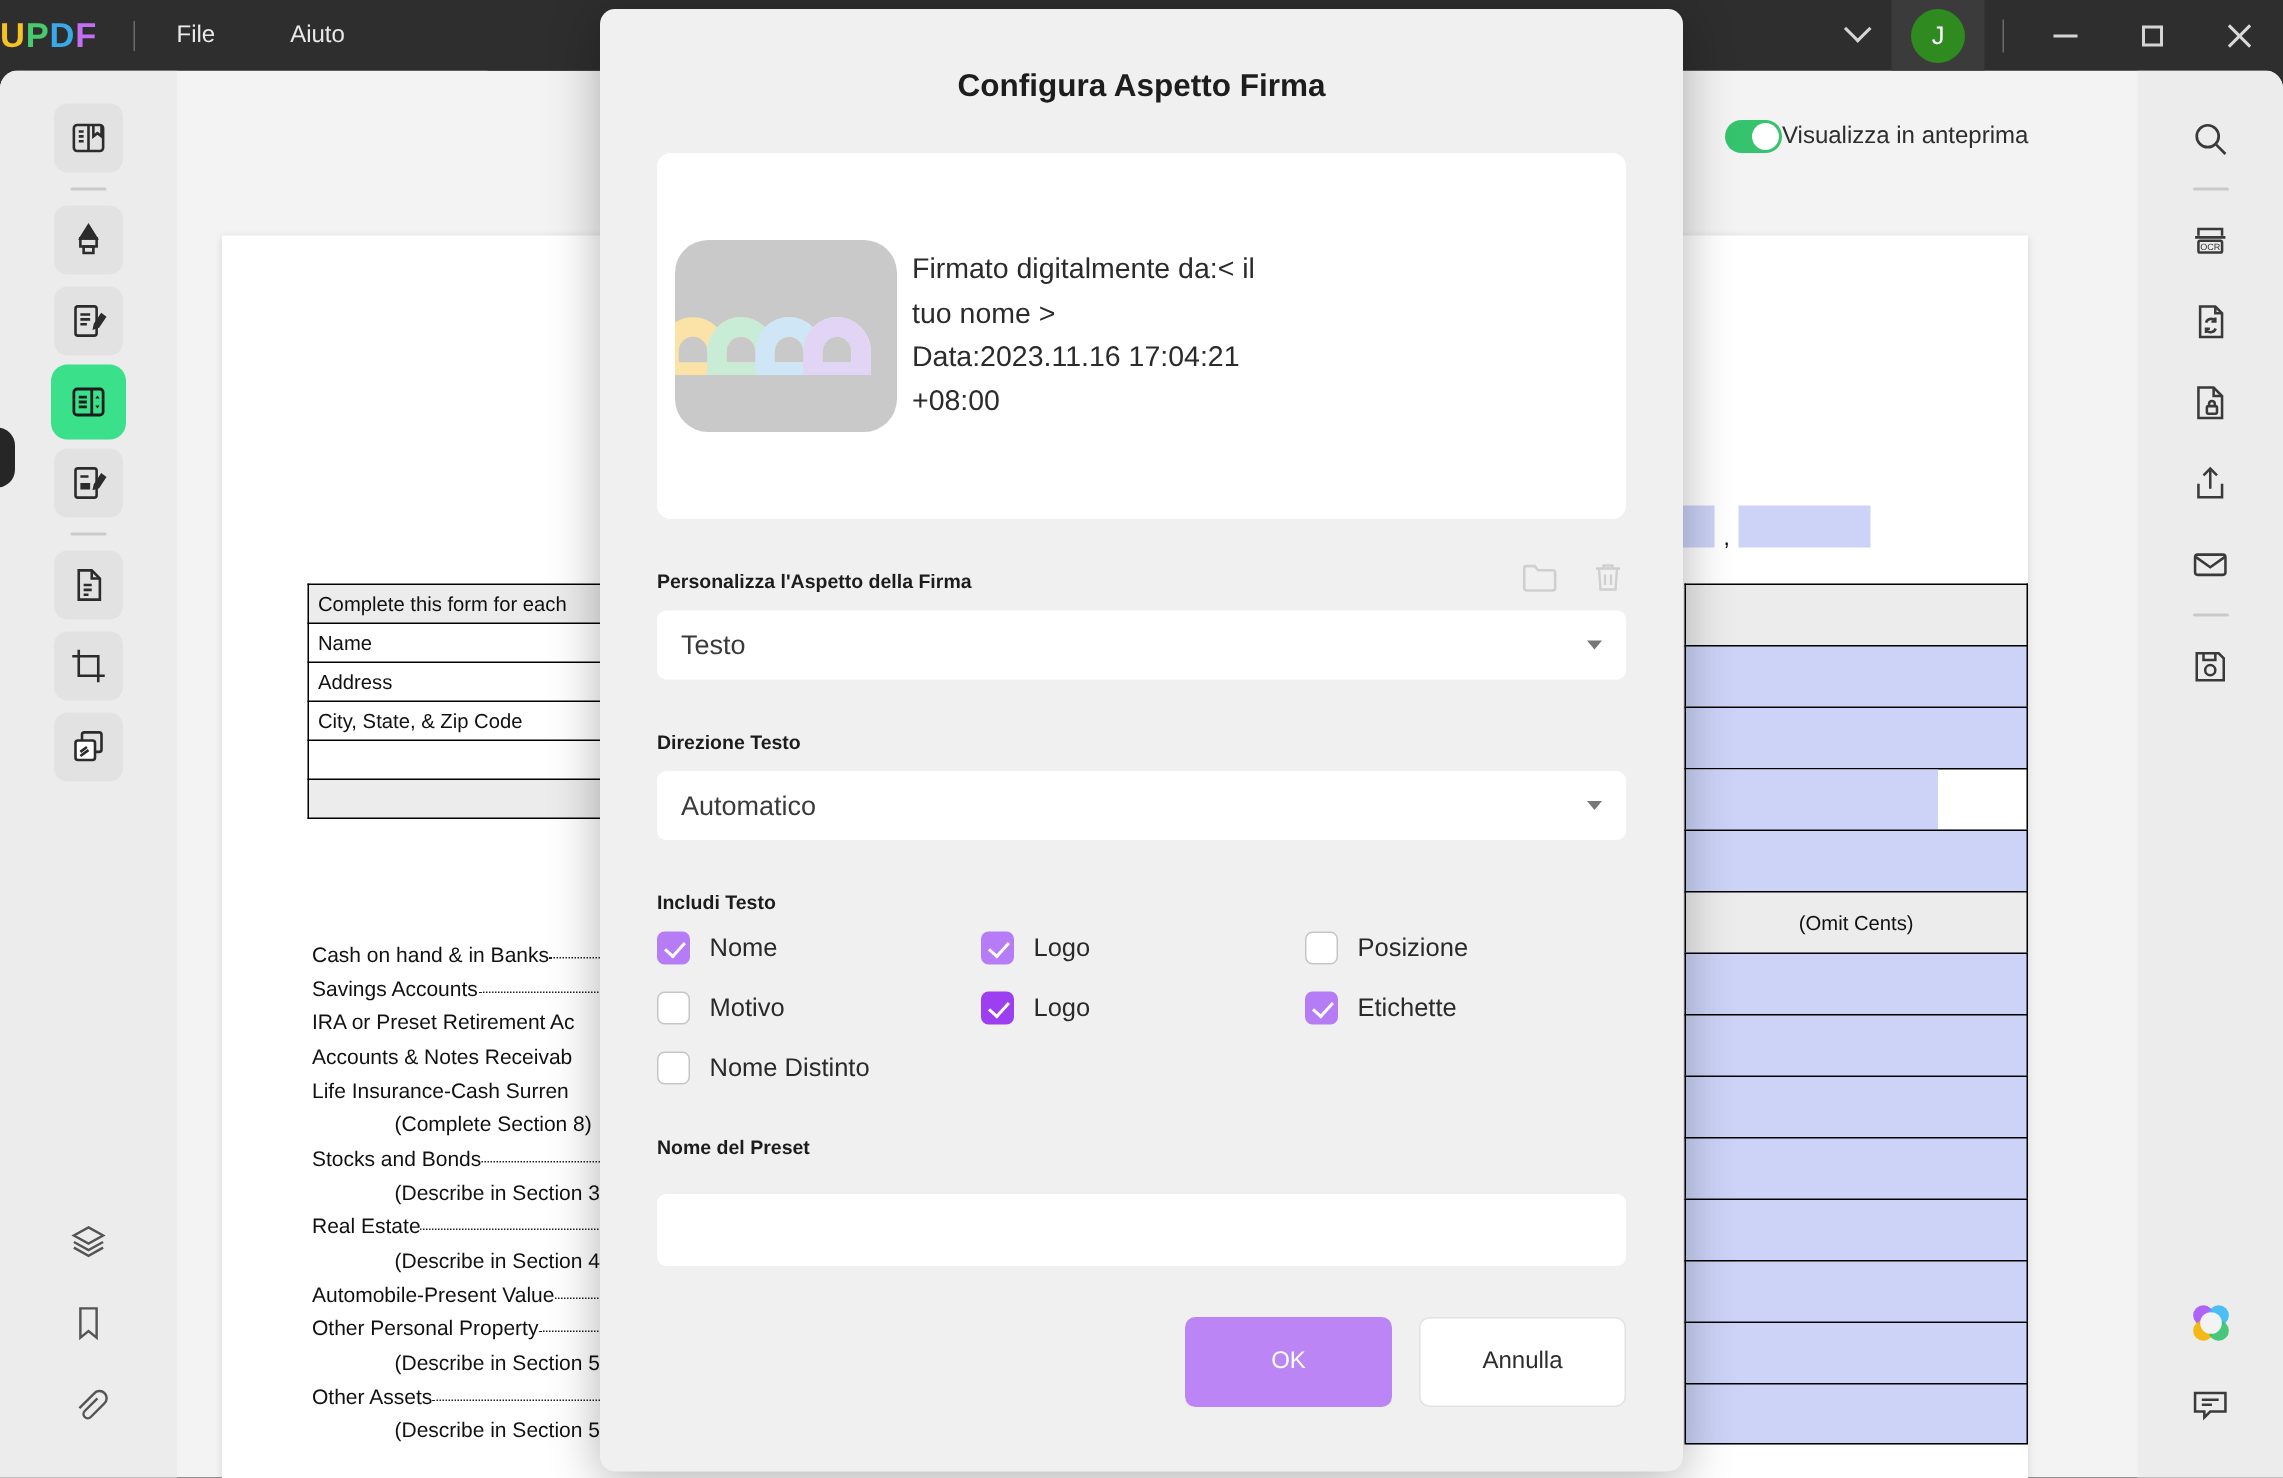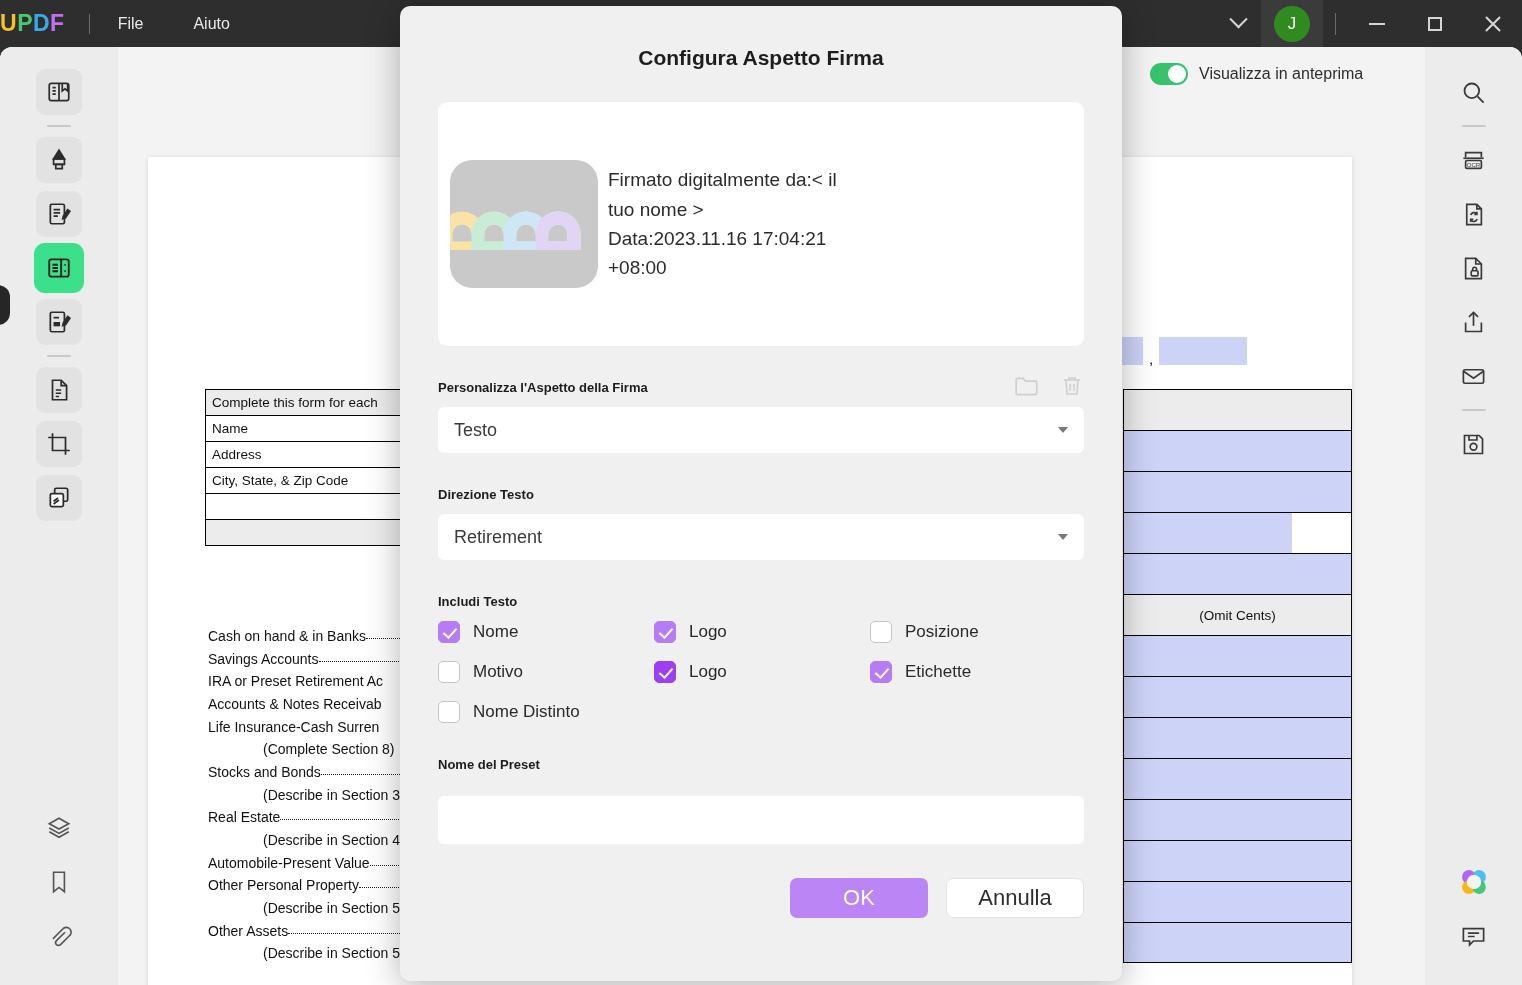--- a/index.html
+++ b/index.html
@@ -64,21 +64,21 @@
   .rail-ico.active { background:#3ae08a; box-shadow:0 0 0 2px #3ae08a; }
   .rail-div { width:24px; height:2px; background:#c9c9c9; margin:10px auto; border-radius:1px; }
   #railhandle { position:absolute; left:-6px; top:238px; width:16px; height:40px; background:#262626;
                 border-radius:0 12px 12px 0; }
 
   
   #rightrail { position:absolute; right:0; top:0; width:97px; height:938px; background:#ececec; border-radius:0 12px 0 0; }
   #rightrail .rail-ico { background:transparent; }
 
   
-  #prevbar { position:absolute; top:16px; left:1150px; display:flex; align-items:center; gap:11px; }
+  #prevbar { position:absolute; top:33px; left:1150px; display:flex; align-items:center; }
   #toggle { width:38px; height:22px; border-radius:11px; background:#35c36d; position:relative; }
   #toggle:after { content:""; position:absolute; right:2px; top:2px; width:18px; height:18px; border-radius:50%; background:#fff; }
   #prevlabel { font-size:16px; color:#2d2d2d; }
 
   
   #page { position:absolute; left:148px; top:110px; width:1204px; height:860px;
           background:#fff; box-shadow:0 1px 5px rgba(0,0,0,.13); }
   .dtable { position:absolute; border-collapse:collapse; font-size:13.5px; color:#111; }
   .dtable td { border:1.6px solid #000; padding:4px 6px; height:26px; }
   #tbl-left { left:57px; top:232px; width:600px; }
@@ -132,22 +132,22 @@
   .cbbox { width:22px; height:22px; border-radius:5px; border:1.6px solid #c6c6c6; background:#fff; flex:none; }
   .cbbox.on { background:#b57cf5; border-color:#b57cf5; position:relative; }
   .cbbox.on.strong { background:#9b3ff0; border-color:#9b3ff0; }
   .cbbox.on:after {
     content:""; position:absolute; left:7px; top:3px; width:6px; height:11px;
     border-right:2.2px solid #fff; border-bottom:2.2px solid #fff; transform:rotate(42deg);
   }
   #presetinput { margin:12px 38px 0 38px; height:48px; background:#fff; border-radius:6px; border:none;
                  width:646px; font-size:17px; padding:0 16px; font-family:"Liberation Sans", sans-serif; }
   #btnrow { display:flex; justify-content:flex-end; gap:18px; margin:34px 38px 0 0; }
-  .btn { width:138px; height:40px; border-radius:7px; display:flex; align-items:center; justify-content:center;
-         font-size:22px; border:none; font-family:"Liberation Sans", sans-serif; }
+  .btn { width:138px; height:60px; border-radius:7px; display:flex; align-items:center; justify-content:center;
+         font-size:16px; border:none; font-family:"Liberation Sans", sans-serif; }
   .btn.primary { background:#bb85f5; color:#fff; }
   .btn.secondary { background:#fff; color:#2d2d2d; border:1px solid #e2e2e2; }
 </style>
 </head>
 <body>
 
 <div id="titlebar">
   <div id="logo">
     <span>U</span><span>P</span><span>D</span><span>F</span>
   </div>
@@ -459,21 +459,21 @@
         </div>
       </div>
     </div>
     <div class="selectbox">
       <span>Testo</span>
       <span class="caret"></span>
     </div>
 
     <div class="sec-label">Direzione Testo</div>
     <div class="selectbox">
-      <span>Retirement</span>
+      <span>Automatico</span>
       <span class="caret"></span>
     </div>
 
     <div class="sec-label">Includi Testo</div>
     <div id="cbgrid">
       <div class="cb">
         <span class="cbbox on"></span>
         <span>Nome</span>
       </div>
       <div class="cb">

